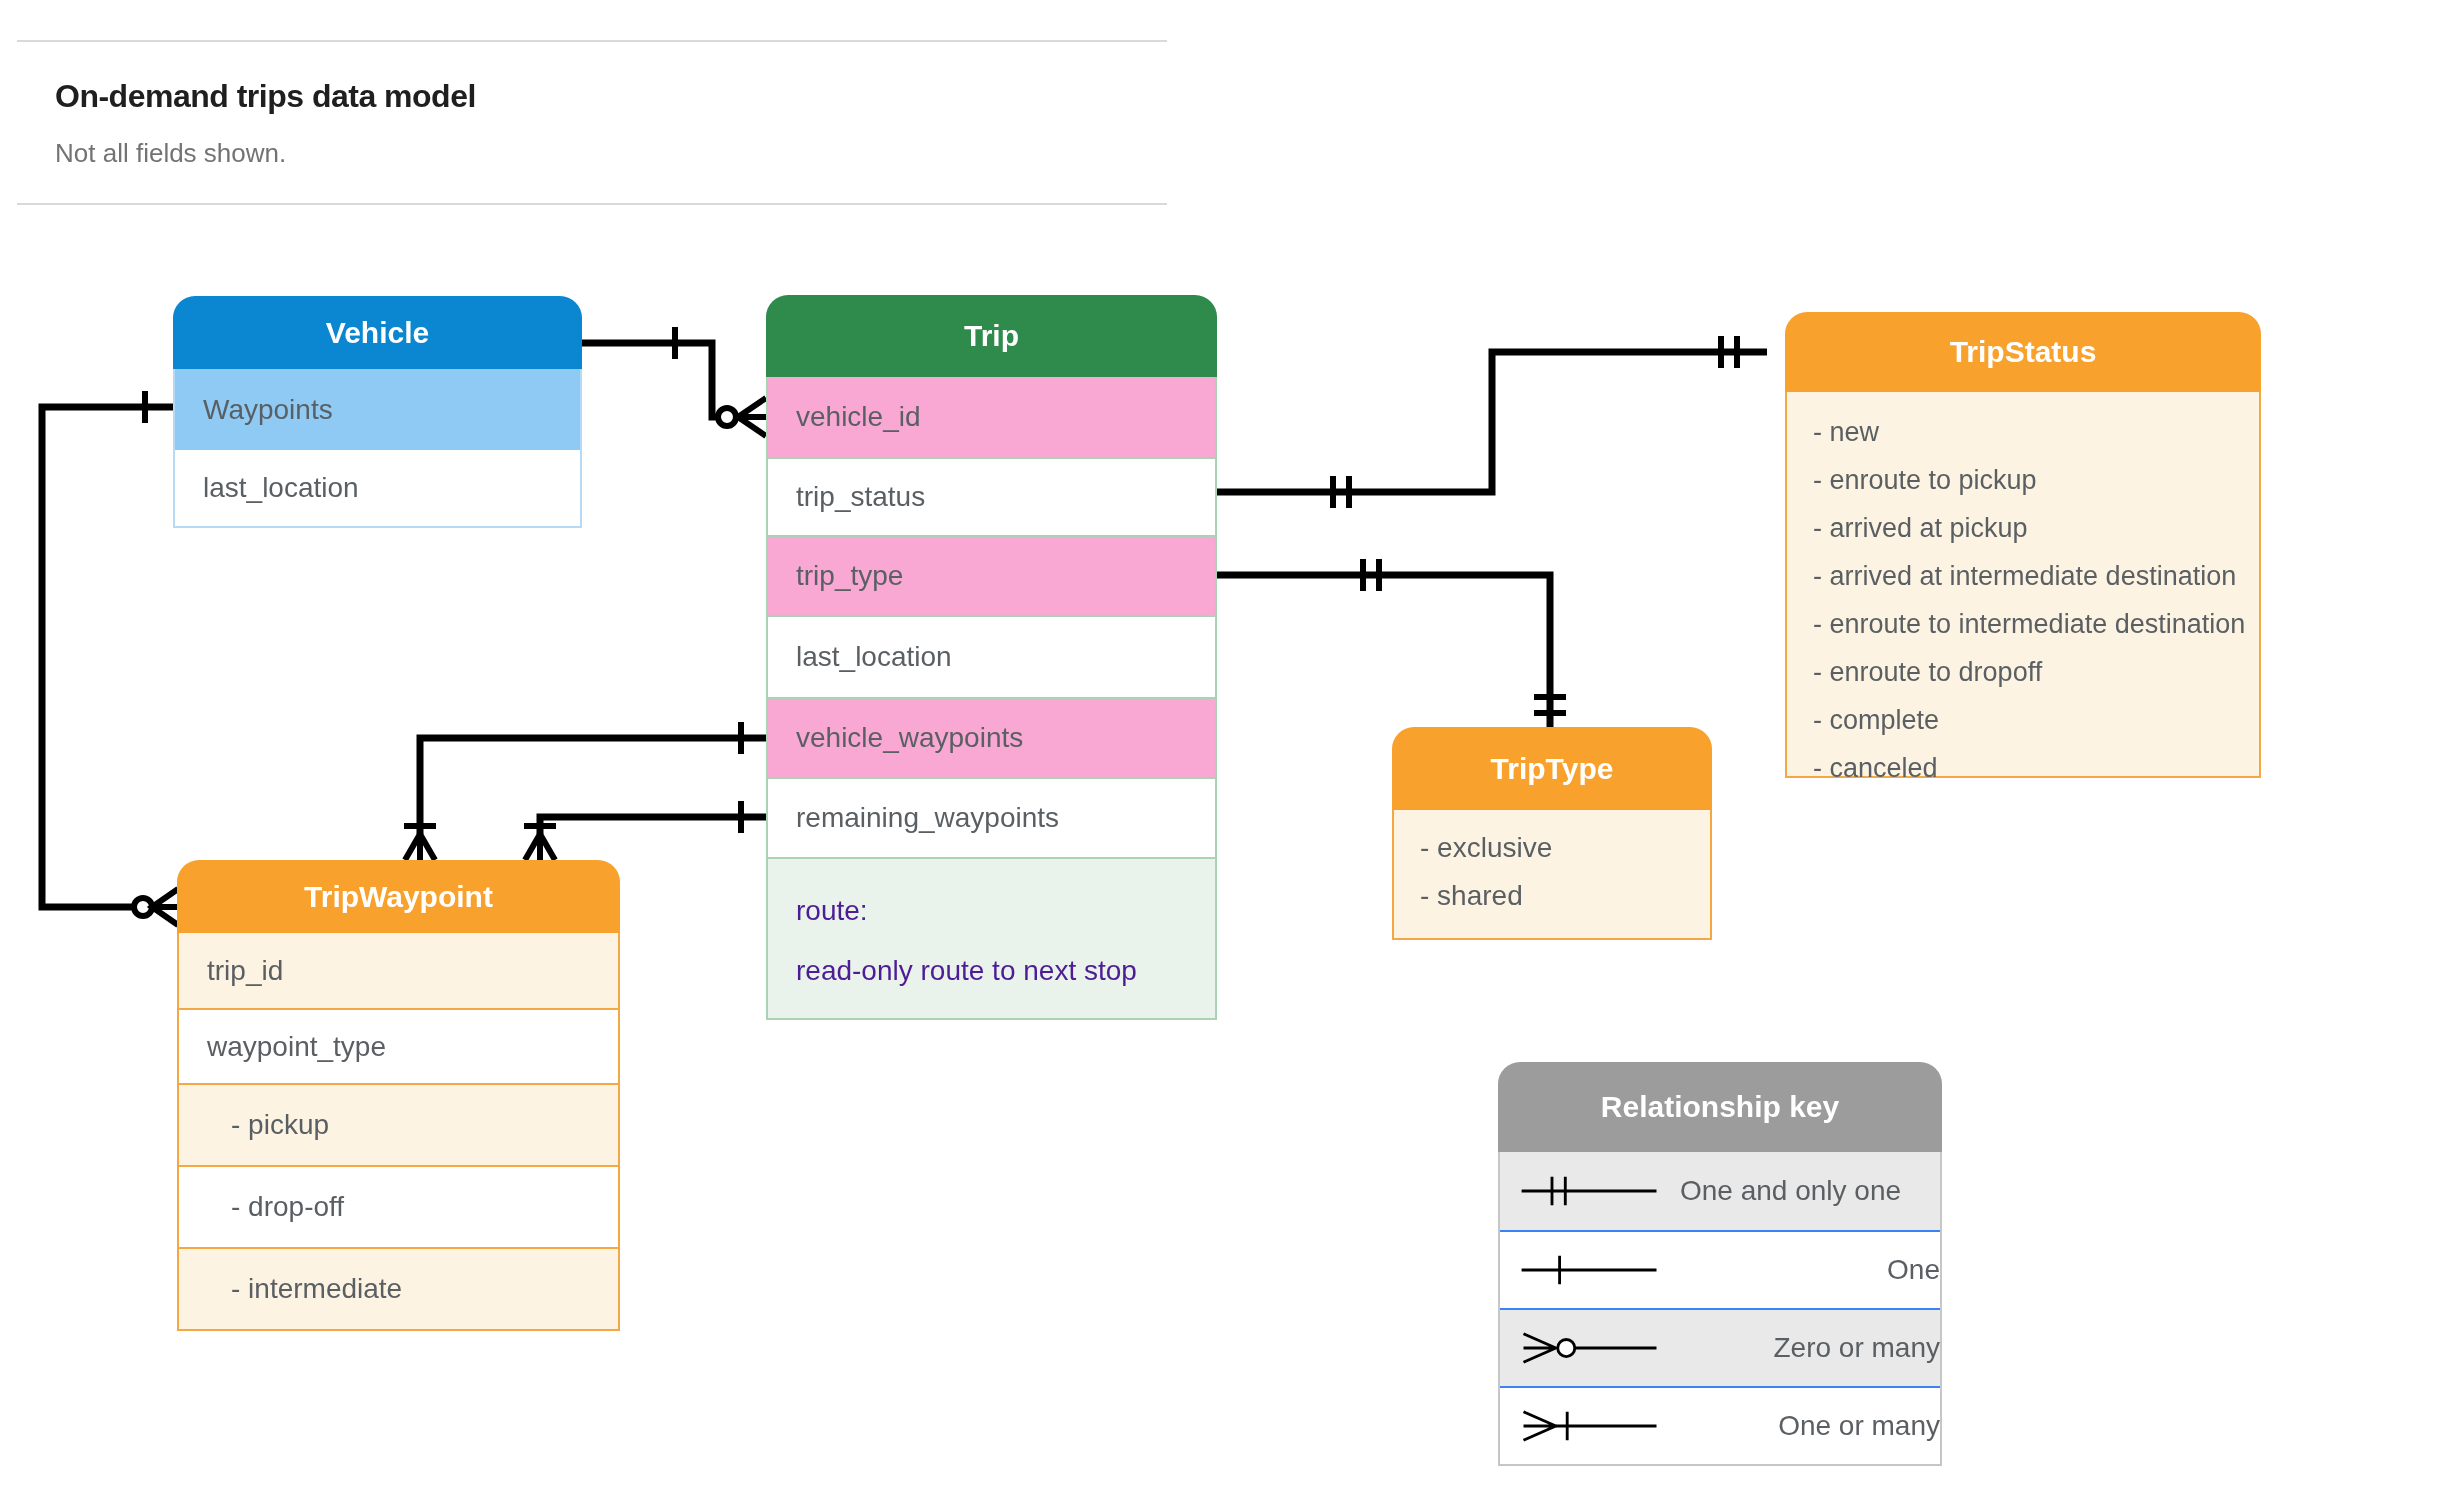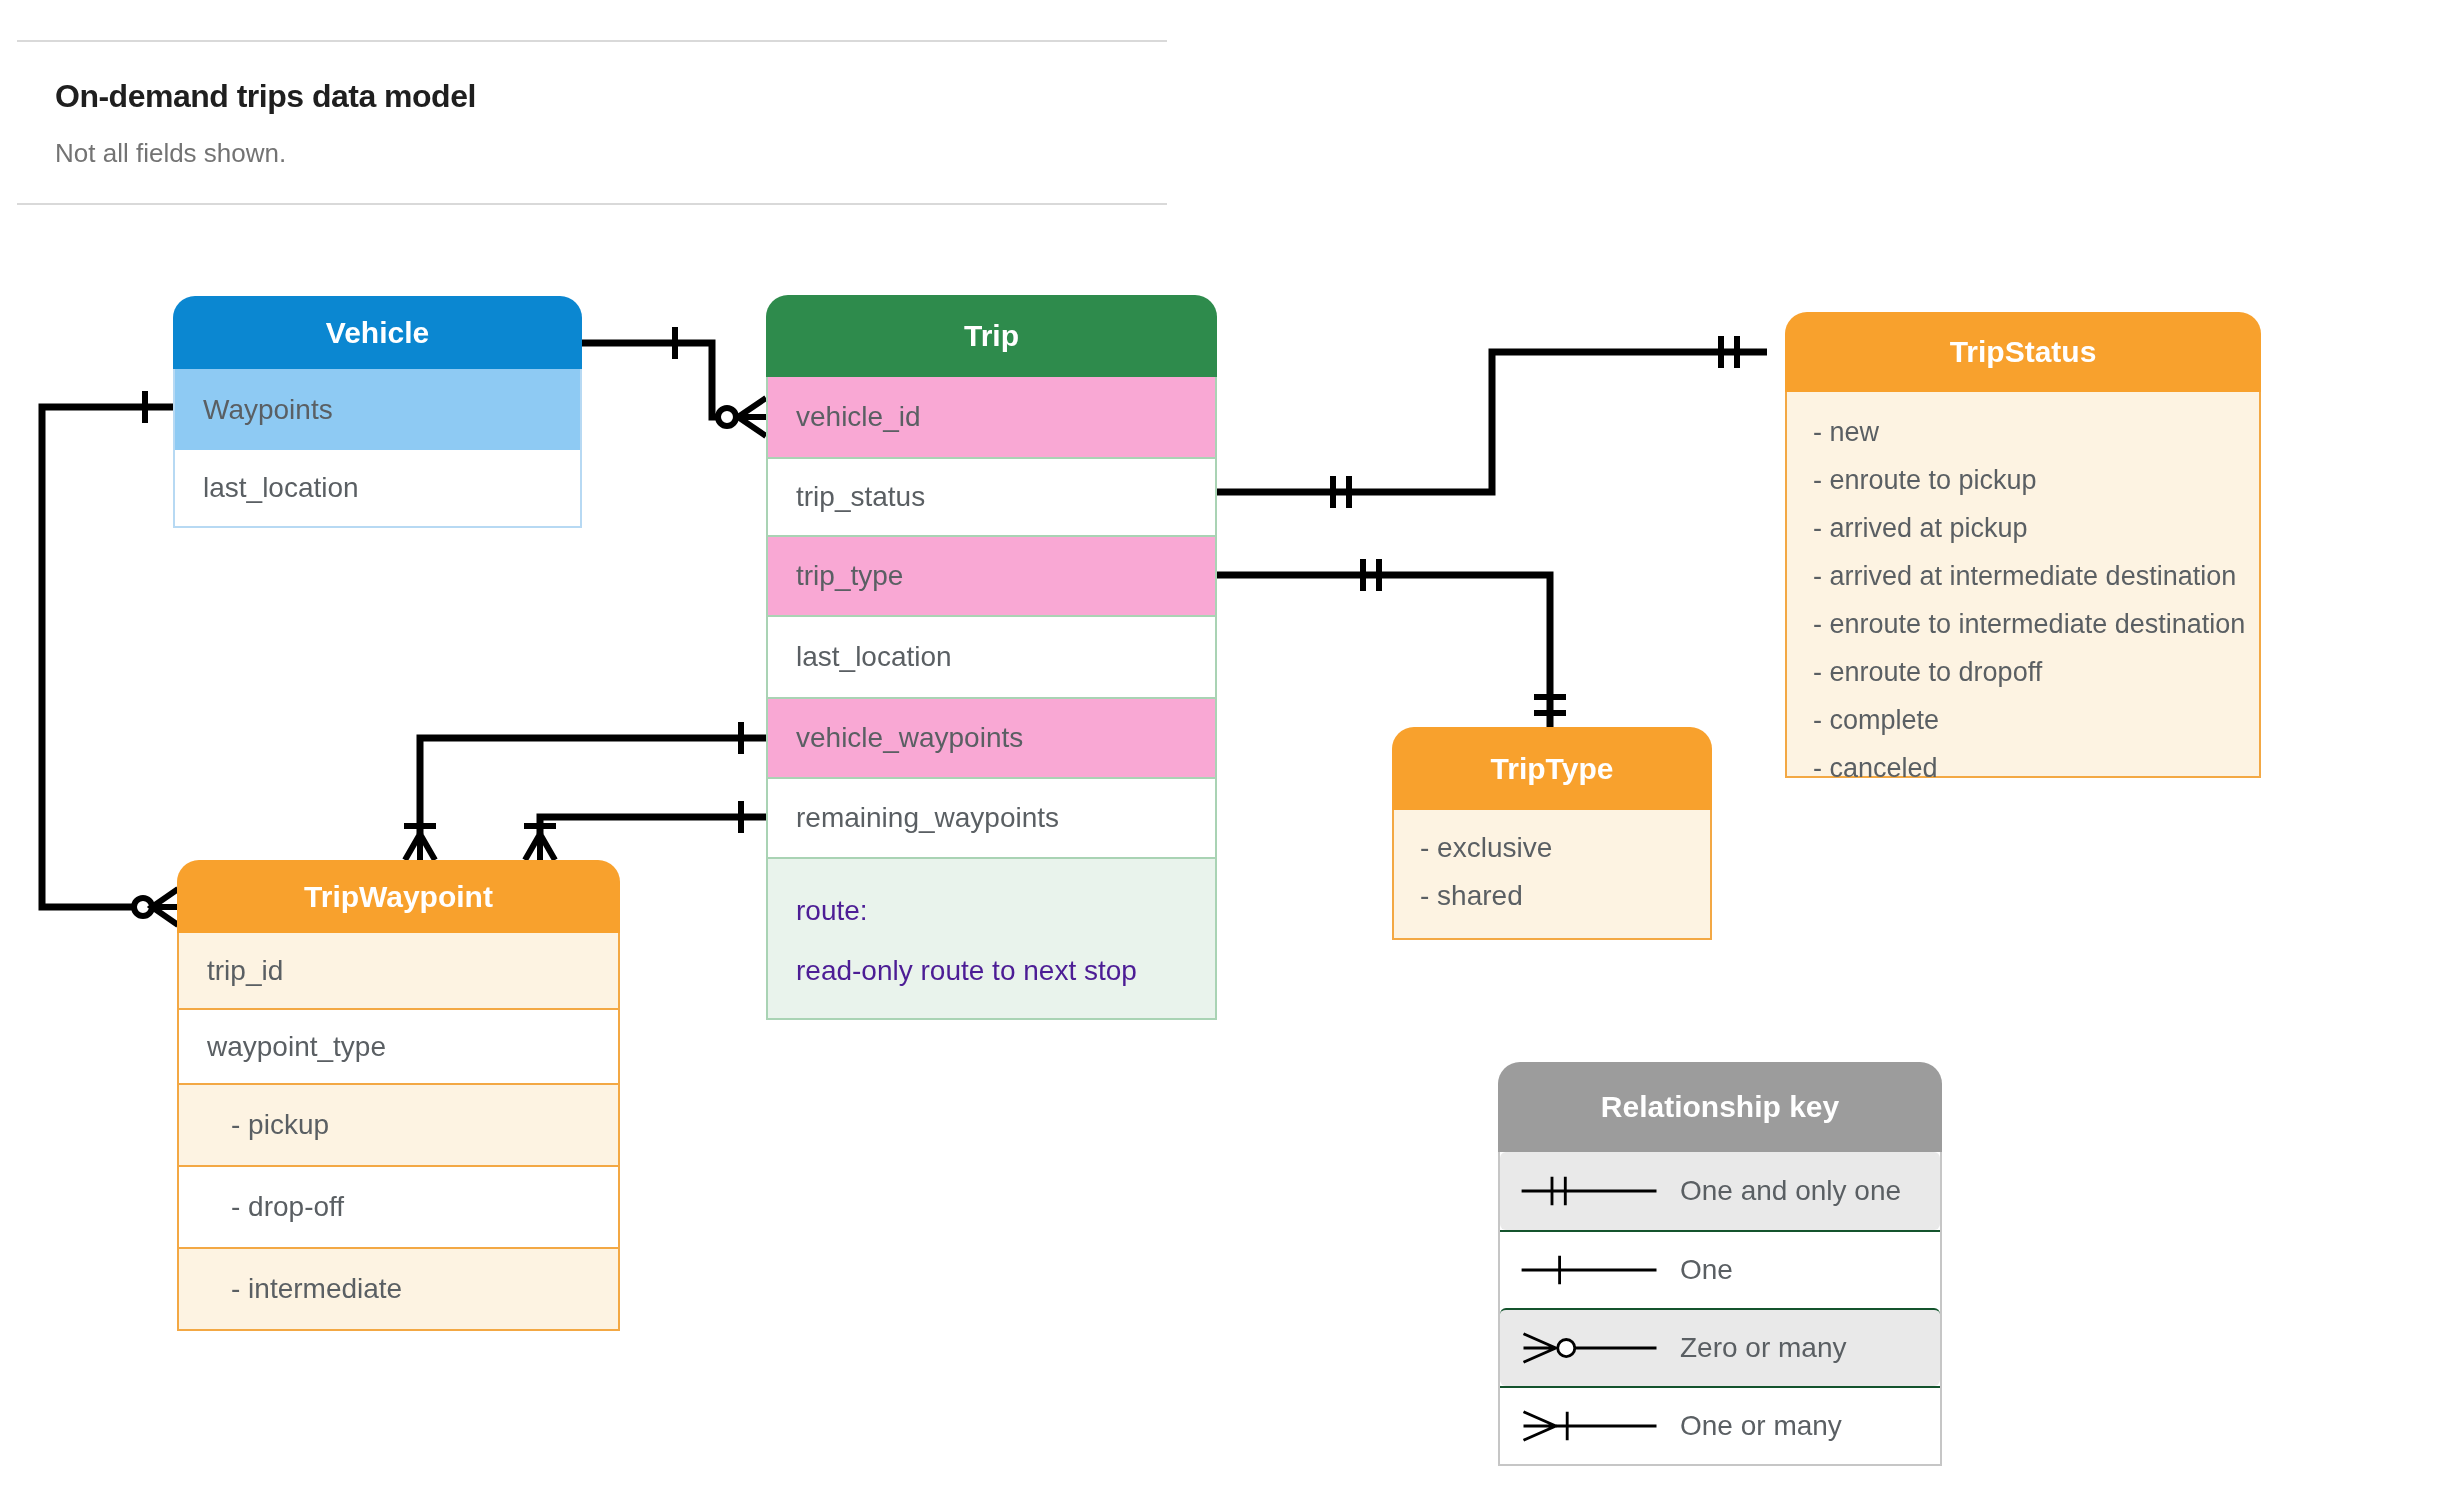--- a/index.html
+++ b/index.html
@@ -76,22 +76,22 @@
   #tripwaypoint .cream { background:#fdf3e2; }
   #tripwaypoint .white { background:#ffffff; }
 
   
   #legend { left:1492px; top:1062px; width:450px;padding-left:6px; }
   #legend .ehead { height:90px; background:#9c9c9c; }
   #legend .ebody { border:2px solid #c6c6c6; border-top:none; }
   #legend .lrow {
     height:78px; display:flex; align-items:center; font-size:28px; color:#5a5f63;
   }
-  #legend .lrow + .lrow { border-top:2px solid #14532d; }
-  #legend .lrow.alt { background:#e9e9e9;border-radius:6px; }
+  #legend .lrow + .lrow { border-top:2px solid #3b82f6;justify-content:space-between; }
+  #legend .lrow.alt { background:#e9e9e9; }
   #legend .sym { width:152px; height:50px; margin-left:14px; flex:0 0 auto; }
   #legend .lbl { margin-left:14px; }
 
   
   #connectors { position:absolute; left:0; top:0; z-index:0; }
   .entity, #page-title, #page-subtitle, .rule { z-index:1; }
 </style>
 </head>
 <body>
 

